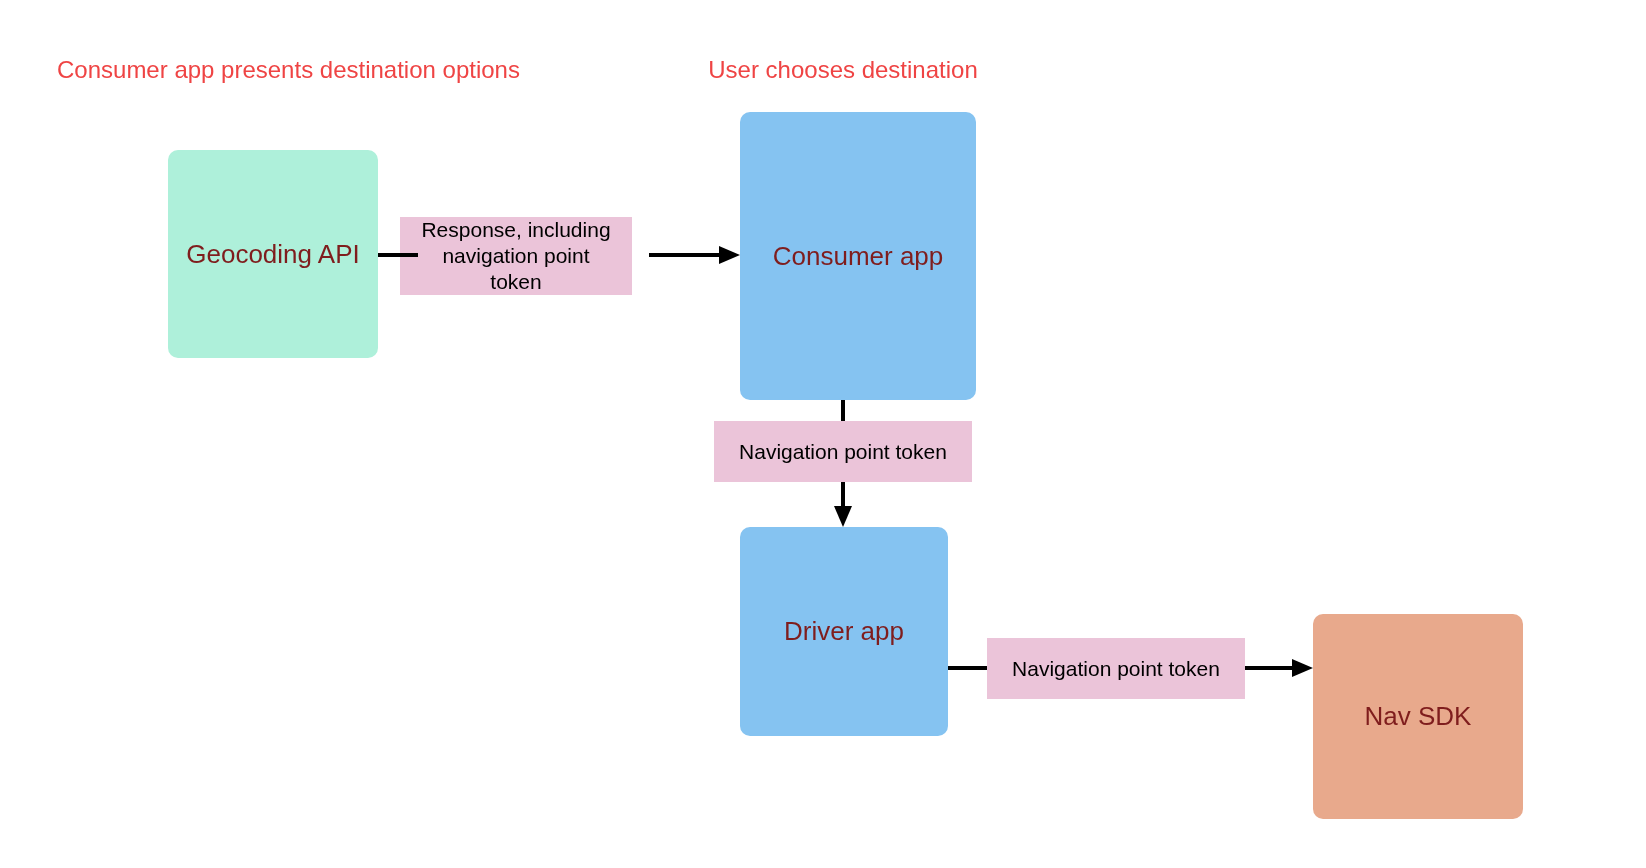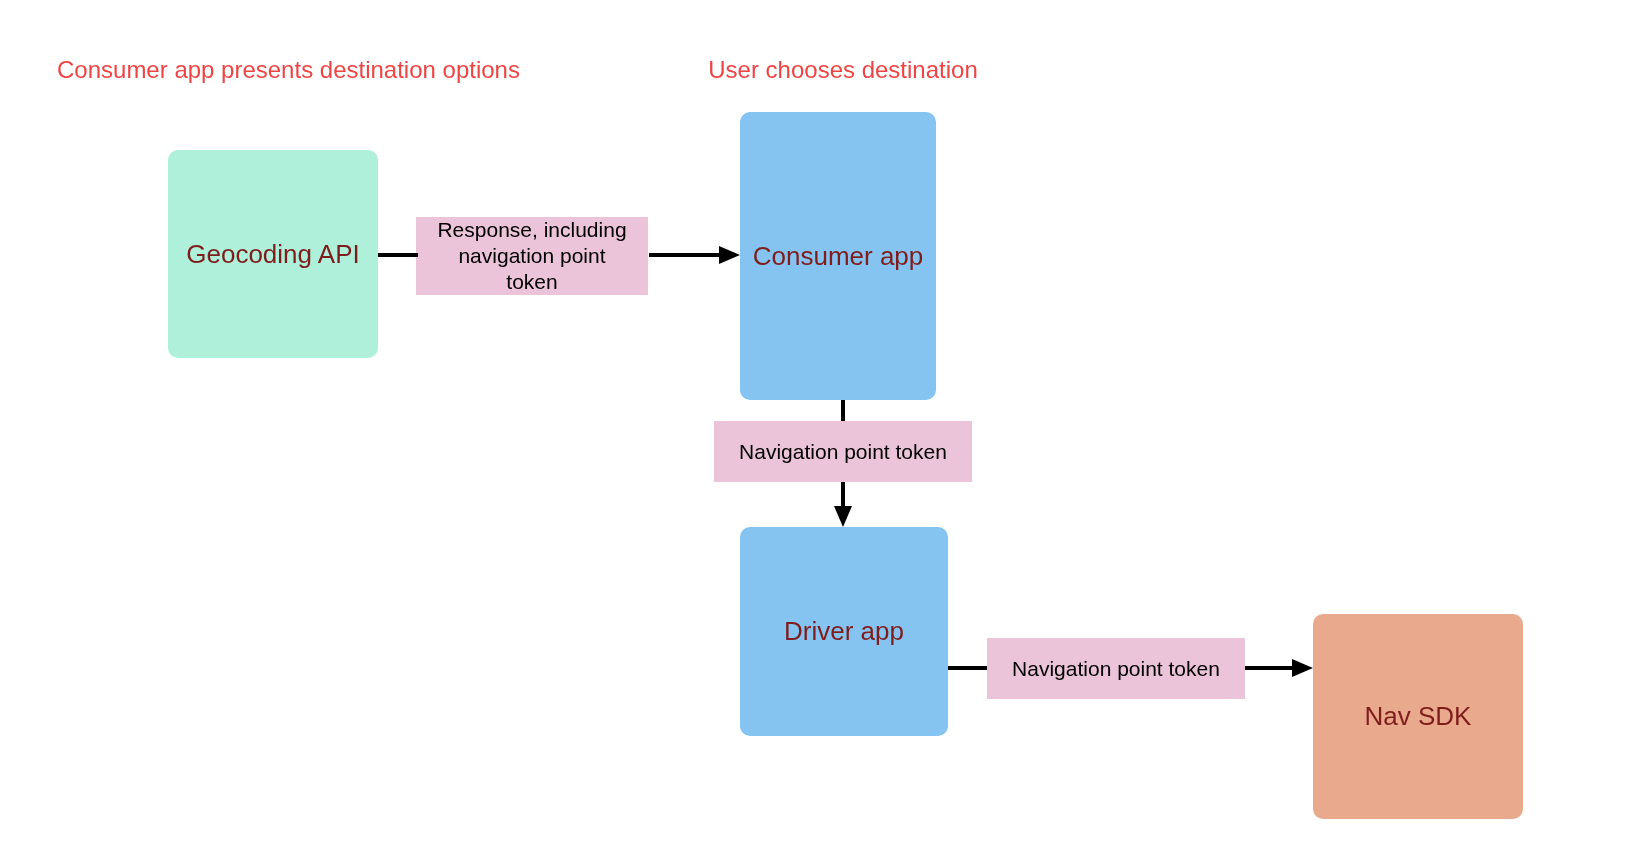--- a/index.html
+++ b/index.html
@@ -32,36 +32,36 @@
     border-radius: 10px;
     display: flex;
     align-items: center;
     justify-content: center;
     font-size: 26px;
     font-weight: normal;
     color: #7f1d1d;
     text-align: center;
   }
   #node-geocoding { left: 168px; top: 150px; width: 210px; height: 208px; }
-  #node-consumer  { left: 740px; top: 112px; width: 196px; height: 288px; }
+  #node-consumer  { left: 740px; top: 112px; width: 236px; height: 288px; }
   #node-driver    { left: 740px; top: 527px; width: 208px; height: 209px; }
   #node-navsdk    { left: 1313px; top: 567px; width: 210px; height: 205px; margin-top: 47px; }
 
   
   .edge-label {
     position: absolute;
     display: flex;
     align-items: center;
     justify-content: center;
     font-size: 21px;
     line-height: 26px;
     color: #000000;
     text-align: center;
   }
-  #label-response { left: 416px; top: 217px; width: 232px; height: 78px; }
+  #label-response { left: 400px; top: 217px; width: 232px; height: 78px; }
   #label-response .wrap-text { max-width: 198px; }
   #label-token-1  { left: 714px; top: 421px; width: 258px; height: 61px; }
   #label-token-2  { left: 987px; top: 638px; width: 258px; height: 61px; }
 
   
   .edge-line { position: absolute; background: #000000; }
   #line-1a { left: 378px;  top: 253px; width: 40px; height: 4px; }
   #line-1b { left: 649px;  top: 253px; width: 71px; height: 4px; }
   #line-2a { left: 841px;  top: 400px; width: 4px;  height: 21px; }
   #line-2b { left: 841px;  top: 482px; width: 4px;  height: 25px; }

